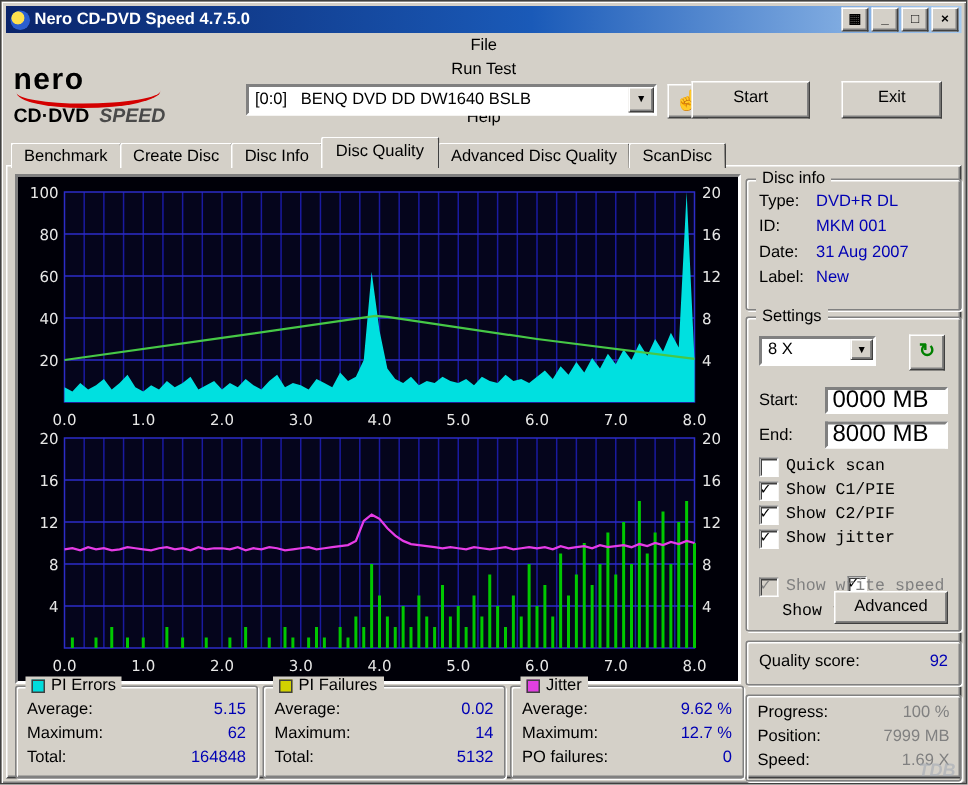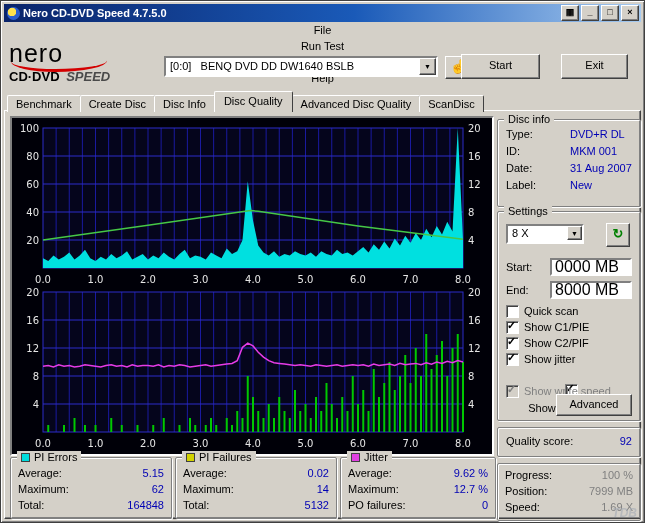--- a/index.html
+++ b/index.html
@@ -7,21 +7,21 @@
   
   .titlebar{position:absolute;left:3px;top:3px;right:3px;height:18px;background:linear-gradient(to right,#0a246a,#1a5ab8 55%,#a6caf0);display:flex;align-items:center;padding:0 2px;color:#fff;font-weight:bold;}
   .app-icon{width:13px;height:13px;border-radius:50%;background:radial-gradient(circle at 38% 38%,#ffe14d 0 36%,#2b5fd0 40% 75%,#0a246a 78% 100%);margin:0 3px 0 1px;flex:0 0 auto;}
   .title-text{flex:1;white-space:nowrap;overflow:hidden;font-size:11px;}
   .tbtn{width:16px;height:14px;background:#d4d0c8;border:1px solid;border-color:#fff #404040 #404040 #fff;box-shadow:inset -1px -1px 0 #808080;color:#000;font-size:9px;line-height:12px;text-align:center;margin-left:2px;font-weight:bold;}
   
   .menubar{position:absolute;left:3px;top:21px;right:3px;height:18px;display:flex;align-items:center;flex-direction:column;}
   .mitem{padding:2px 7px;}
   
   .logo{position:absolute;left:8px;top:40px;width:150px;height:42px;}
-  .logo-n{font-size:25px;font-weight:normal;letter-spacing:1px;line-height:24px;}
+  .logo-n{font-size:20px;font-weight:bold;letter-spacing:1px;line-height:24px;}
   .swoosh{position:absolute;left:2px;top:16px;width:96px;height:12px;border-bottom:3px solid #d40000;border-radius:0 0 70% 60%/0 0 100% 90%;}
   .logo-l2{position:absolute;left:0;top:28px;font-size:13px;font-weight:bold;white-space:nowrap;}
   .logo-l2 .sp{font-style:italic;color:#4a4a4a;margin-left:3px;}
   .combo{position:absolute;left:163px;top:55px;width:274px;height:21px;background:#fff;border:2px solid;border-color:#808080 #fff #fff #808080;box-sizing:border-box;}
   .combo-text{position:absolute;left:4px;top:1px;line-height:15px;white-space:pre;}
   .combo-arrow{position:absolute;right:0;top:0;width:17px;height:17px;background:#d4d0c8;border:1px solid;border-color:#fff #404040 #404040 #fff;box-shadow:inset -1px -1px 0 #808080;text-align:center;font-size:7px;line-height:15px;box-sizing:border-box;}
   .iconbtn{position:absolute;left:444px;top:55px;width:25px;height:21px;background:#d4d0c8;border:1px solid;border-color:#fff #404040 #404040 #fff;box-shadow:inset -1px -1px 0 #808080;text-align:center;line-height:19px;font-size:13px;color:#b8860b;}
   .pushbtn{position:absolute;height:23px;background:#d4d0c8;border:1px solid;border-color:#fff #404040 #404040 #fff;box-shadow:inset -1px -1px 0 #808080;text-align:center;line-height:21px;font-size:11px;}
   .btn-start{left:460px;top:53px;width:77px;}
   .btn-exit{left:560px;top:53px;width:65px;}
@@ -35,31 +35,31 @@
   .chartbox{position:absolute;left:5px;top:5px;width:484px;height:340px;background:#000008;border:2px solid;border-color:#808080 #fff #fff #808080;box-sizing:border-box;}
   .chartbox svg{position:absolute;left:1px;font-family:"DejaVu Sans",sans-serif;}
   
   .group{position:absolute;border:1px solid #808080;border-radius:2px;box-shadow:inset 1px 1px 0 #fff,1px 1px 0 #fff;}
   .gtitle{position:absolute;top:-7px;left:6px;background:#d4d0c8;padding:0 4px;display:flex;align-items:center;gap:4px;}
   .legend-sq{width:7px;height:7px;border:1px solid #404040;display:inline-block;}
   .kv{display:flex;justify-content:space-between;padding:1px 7px;line-height:14px;}
   .kv .val{color:#0000b4;}
   .kv .gval{color:#808080;}
   
-  .di-row{display:flex;padding:1px 8px;line-height:15px;gap:26px;}
+  .di-row{display:flex;padding:1px 8px;line-height:15px;}
   .di-label{width:38px;}
   .di-val{color:#0000b4;}
   .spdcombo{position:absolute;left:8px;top:12px;width:78px;height:20px;background:#fff;border:2px solid;border-color:#808080 #fff #fff #808080;box-sizing:border-box;}
   .spdcombo .combo-arrow{width:15px;height:14px;line-height:13px;}
   .spdtext{position:absolute;left:4px;top:0;line-height:15px;}
   .refreshbtn{position:absolute;left:108px;top:11px;width:22px;height:22px;background:#d4d0c8;border:1px solid;border-color:#fff #404040 #404040 #fff;box-shadow:inset -1px -1px 0 #808080;text-align:center;line-height:20px;color:#008000;font-size:13px;font-weight:bold;}
   .srow{position:absolute;left:8px;right:8px;display:flex;align-items:center;}
   .srow label{flex:0 0 44px;}
   .field{flex:1;height:18px;background:#fff;border:2px solid;border-color:#808080 #fff #fff #808080;box-sizing:border-box;font-family:"Liberation Sans",sans-serif;font-size:16px;padding:0 3px;width:70px;}
-  .cbrow{position:absolute;left:8px;right:4px;height:14px;display:flex;align-items:center;gap:5px;}
+  .cbrow{position:absolute;left:8px;right:4px;height:14px;display:flex;align-items:center;gap:5px;font-family:Liberation Mono, monospace;}
   .cb{width:11px;height:11px;background:#fff;border:1px solid;border-color:#808080 #fff #fff #808080;box-shadow:inset 1px 1px 0 #404040;position:relative;flex:0 0 auto;}
   .cb.checked::after{content:"✓";position:absolute;left:0px;top:-3px;font-size:11px;font-weight:bold;}
   .cbrow.disabled{color:#808080;}
   .cbrow.disabled .cb{background:#d4d0c8;}
   .cbrow.disabled .cb.checked::after{color:#808080;}
   .advbtn{position:absolute;right:8px;top:182px;width:74px;height:20px;background:#d4d0c8;border:1px solid;border-color:#fff #404040 #404040 #fff;box-shadow:inset -1px -1px 0 #808080;text-align:center;line-height:18px;}
   .watermark{position:absolute;right:7px;bottom:2px;color:#a8aeb6;font-size:12px;font-weight:bold;font-style:italic;opacity:.65;}
 </style>
 </head>
 <body>

